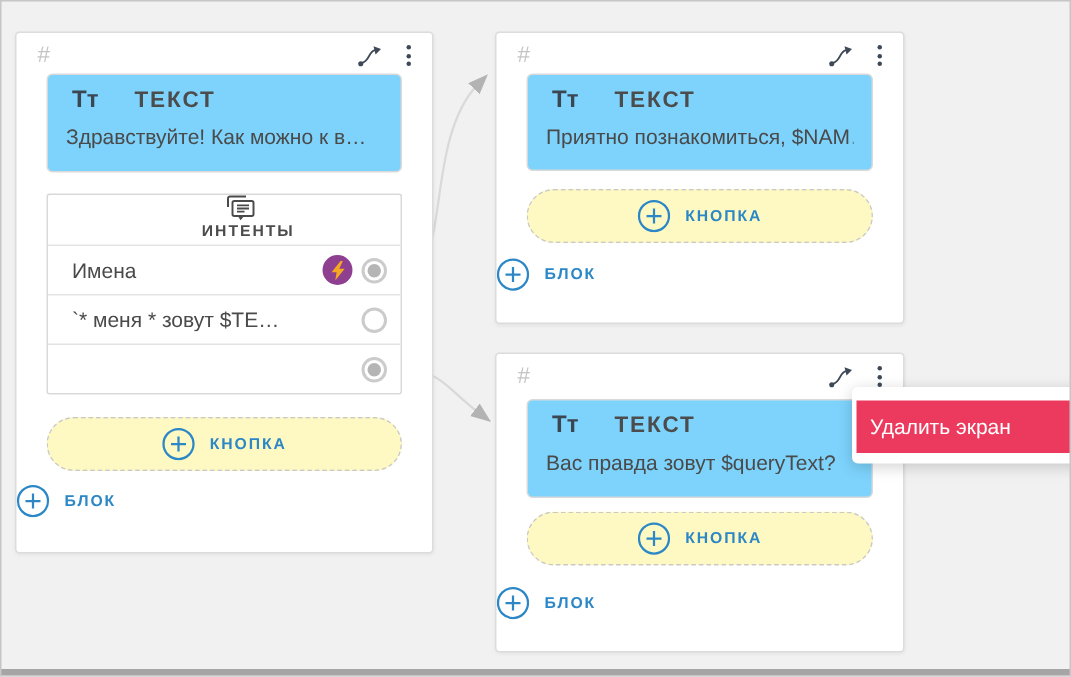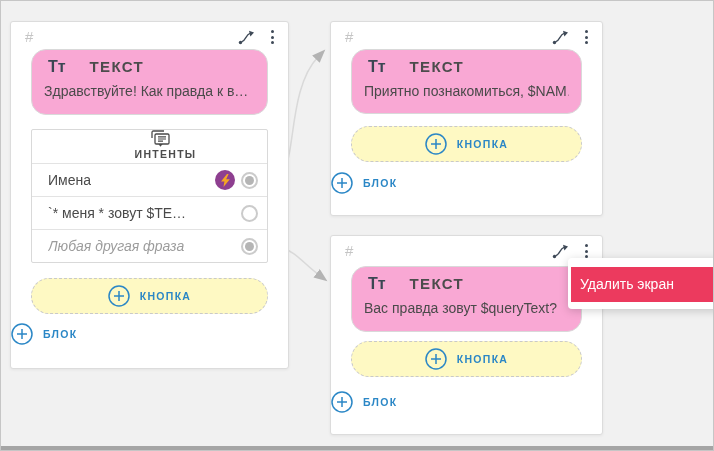--- a/index.html
+++ b/index.html
@@ -23,22 +23,22 @@
   #card-left{left:10px;top:21px;width:277px;height:346px;}
   #card-tr{left:330px;top:21px;width:271px;height:193px;}
   #card-br{left:330px;top:235px;width:271px;height:198px;}
 
   .hash{position:absolute;left:14px;top:6px;font-size:15px;color:#c5c5c5;}
   .hdr-icons{position:absolute;right:12px;top:7px;display:flex;align-items:center;gap:14px;}
   .kebab{display:flex;flex-direction:column;gap:2.5px;padding:1px 2px;cursor:pointer;}
   .kebab span{width:3px;height:3px;border-radius:50%;background:#3e4957;}
 
   .tblock{
-    position:absolute;left:20px;right:20px;background:#f9a8d4;
-    border:1px solid #d9d9d9;border-radius:15px;
+    position:absolute;left:20px;right:20px;background:#7dd3fc;
+    border:1px solid #d9d9d9;border-radius:4px;
   }
   .tb-head{display:flex;align-items:baseline;margin:8px 0 0 16px;}
   .tt{font-weight:bold;font-size:16px;color:#3b4653;letter-spacing:0;}
   .tb-label{margin-left:24px;font-size:15px;font-weight:bold;letter-spacing:1.3px;color:#4c4c4c;text-align:center;}
   .tb-text{margin:7px 12px 0 12px;font-size:14px;color:#4a4a4a;white-space:nowrap;overflow:hidden;}
 
   
   .intents{
     position:absolute;left:20px;right:20px;top:107px;background:#fff;
     border:1px solid #d9d9d9;border-radius:2px;
@@ -103,21 +103,21 @@
         <span></span>
         <span></span>
       </div>
   </div>
 
   <div class="tblock" style="top:27px;height:64px;">
     <div class="tb-head">
       <span class="tt">Tт</span>
       <span class="tb-label">ТЕКСТ</span>
     </div>
-    <div class="tb-text">Здравствуйте! Как правда к в…</div>
+    <div class="tb-text">Здравствуйте! Как можно к в…</div>
   </div>
 
   <div class="intents">
     <div class="int-header">
       <svg width="19" height="18" viewBox="0 0 19 18">
         <path d="M1,8 V2.4 Q1,1 2.4,1 H13" fill="none" stroke="#4a4a4a" stroke-width="1.3"></path>
         <rect x="4" y="4" width="14" height="10" rx="1.2" fill="none" stroke="#4a4a4a" stroke-width="1.3"></rect>
         <path d="M7,6.9 H15 M7,9 H15 M7,11.1 H12" stroke="#4a4a4a" stroke-width="1.2" fill="none"></path>
         <path d="M7.5,14 h4.2 l-2.3,2.8 z" fill="#4a4a4a"></path>
       </svg>
@@ -132,21 +132,20 @@
           </svg>
       </span>
       <span class="port filled"></span>
     </div>
     <div class="int-row">
       <span class="int-row-label">`* меня * зовут $TE…</span>
       <span class="int-spacer"></span>
       <span class="port"></span>
     </div>
     <div class="int-row">
-      <span class="int-row-label muted">Любая другая фраза</span>
       <span class="int-spacer"></span>
       <span class="port filled"></span>
     </div>
   </div>
 
   <div class="btn-dashed" style="top:256px;">
     <svg width="22" height="22" viewBox="0 0 22 22">
       <circle cx="11" cy="11" r="10" fill="none" stroke="#2b87c6" stroke-width="1.5"></circle>
       <path d="M11 6 V16 M6 11 H16" stroke="#2b87c6" stroke-width="1.5" fill="none"></path>
     </svg>

